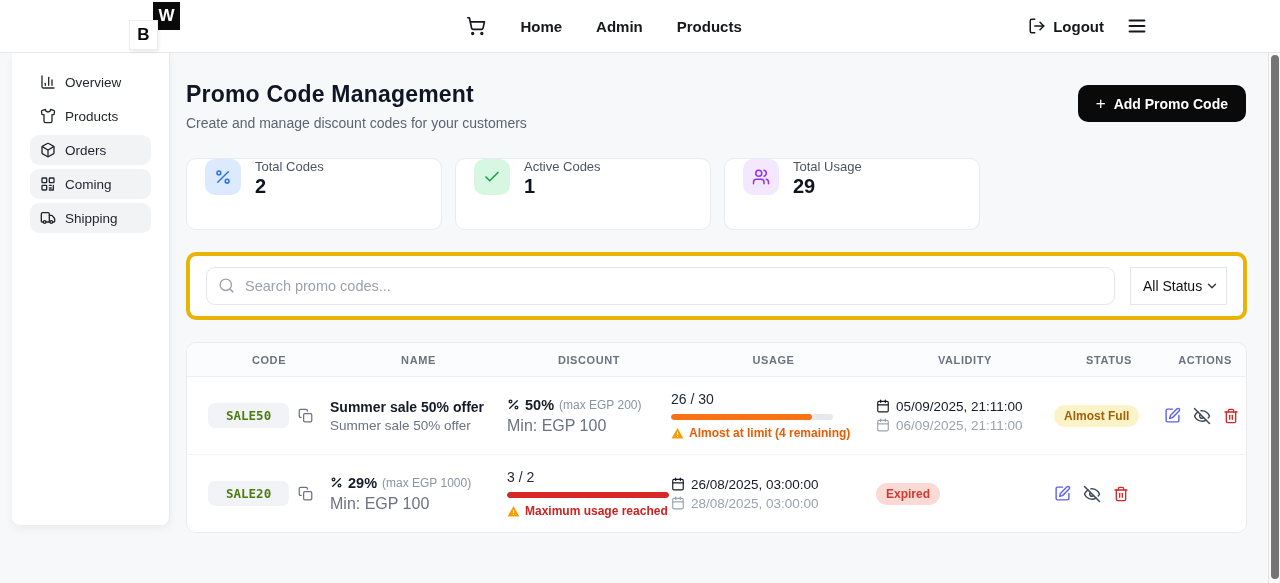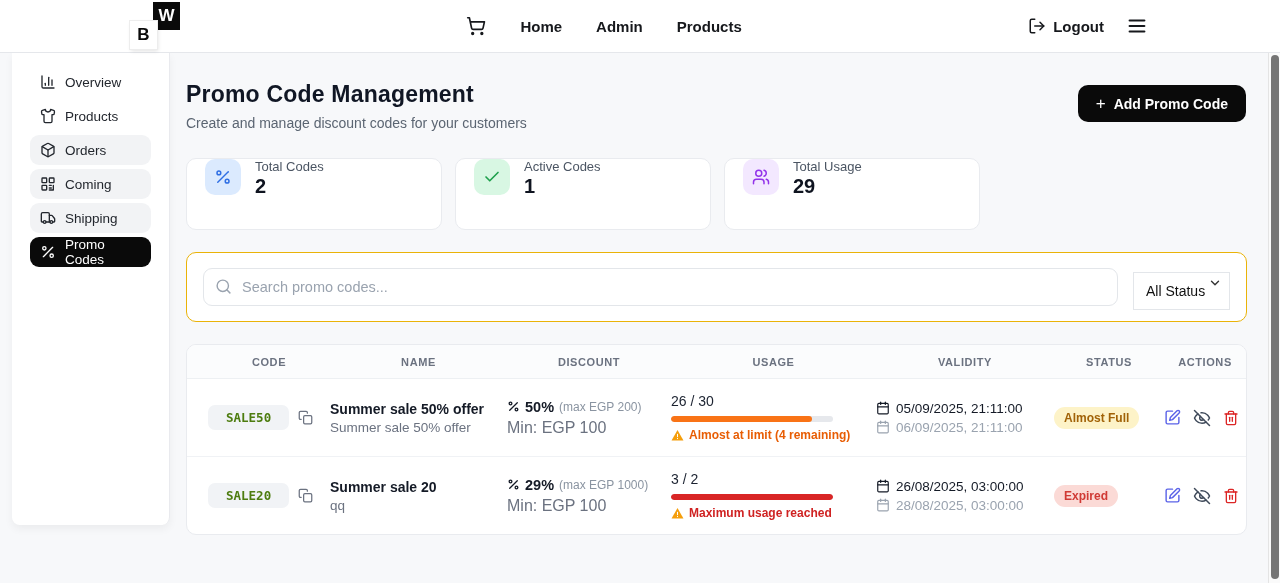--- a/index.html
+++ b/index.html
@@ -52,31 +52,31 @@
 
   
   .stats { display:flex; gap:13px; margin-top:27px; }
   .stat-card { width:256px; height:72px; background:#fff; border:1px solid #e9ebef; border-radius:10px;
                display:flex; align-items:flex-start; gap:14px; padding:0 18px; }
   .stat-icon { width:36px; height:36px; border-radius:10px; display:flex; align-items:center; justify-content:center; }
   .stat-label { font-size:13px; color:#4b5563; }
   .stat-value { font-size:20px; font-weight:800; color:#0f1420; margin-top:1px; }
 
   
-  .filter-card { margin-top:22px; width:1061px; background:#fff; border:1px solid #eab308;
+  .filter-card { margin-top:22px; width:1061px; background:#fff; border:4px solid #eab308;
                  border-radius:10px; padding:11px 16px; display:flex; gap:15px; align-items:center; }
   .search-wrap { position:relative; flex:1; }
   .search-wrap .mag { position:absolute; left:12px; top:10px; color:#9aa3af; }
   .search-input { width:100%; height:38px; border:1px solid #e3e6ea; border-radius:9px;
                   padding:0 12px 0 38px; font-family:inherit; font-size:14.5px; color:#111; outline:none; }
   .search-input::placeholder { color:#9aa3af; }
   .select-wrap { position:relative; }
   .status-select { appearance:none; -webkit-appearance:none; width:97px; height:38px;
                    border:1px solid #e3e6ea; border-radius:0; background:#fff; font-family:inherit;
-                   font-size:14px; color:#111; padding:0 24px 0 12px; cursor:pointer; outline:none;margin-top:8px; }
+                   font-size:14px; color:#111; padding:0 24px 0 12px; cursor:pointer; outline:none; }
   .select-wrap .chev { position:absolute; right:8px; top:12px; pointer-events:none; color:#333; }
 
   
   .table-card { margin-top:22px; width:1061px; background:#fff; border:1px solid #e9ebef;
                 border-radius:10px; overflow:hidden; }
   .t-head { display:grid; grid-template-columns:122px 177px 164px 205px 178px 110px 1fr;
             padding:0 0 0 21px; background:#fbfcfd; border-bottom:1px solid #edf0f3; height:34px; align-items:center;text-align:center; }
   .t-head span { font-size:11px; font-weight:700; letter-spacing:.6px; color:#6b7280; text-transform:uppercase; }
   .t-row { display:grid; grid-template-columns:122px 177px 164px 205px 178px 110px 1fr;
            padding:14px 0 14px 21px; align-items:center; }
@@ -213,30 +213,20 @@
       <svg width="16" height="16" viewBox="0 0 24 24" fill="none" stroke="currentColor" stroke-width="2" stroke-linecap="round" stroke-linejoin="round">
           <path d="M14 18V6a2 2 0 0 0-2-2H4a2 2 0 0 0-2 2v11a1 1 0 0 0 1 1h2"></path>
           <path d="M15 18H9"></path>
           <path d="M19 18h2a1 1 0 0 0 1-1v-3.65a1 1 0 0 0-.22-.62l-3.48-4.35A1 1 0 0 0 17.52 8H14"></path>
           <circle cx="17" cy="18" r="2"></circle>
           <circle cx="7" cy="18" r="2"></circle>
         </svg>
     </span>
     <span>Shipping</span>
   </div>
-  <div class="side-item active">
-    <span class="s-icon">
-      <svg width="16" height="16" viewBox="0 0 24 24" fill="none" stroke="currentColor" stroke-width="2" stroke-linecap="round" stroke-linejoin="round">
-          <line x1="19" y1="5" x2="5" y2="19"></line>
-          <circle cx="6.5" cy="6.5" r="2.5"></circle>
-          <circle cx="17.5" cy="17.5" r="2.5"></circle>
-        </svg>
-    </span>
-    <span>Promo Codes</span>
-  </div>
 </aside>
 
 <main class="main">
 
   <div class="page-head">
     <div>
       <h1 class="page-title">Promo Code Management</h1>
       <p class="page-subtitle">Create and manage discount codes for your customers</p>
     </div>
     <button class="add-btn">
@@ -431,24 +421,20 @@
         <button class="copy-btn">
           <span>
             <svg width="15" height="15" viewBox="0 0 24 24" fill="none" stroke="currentColor" stroke-width="2" stroke-linecap="round" stroke-linejoin="round">
                 <rect x="9" y="9" width="13" height="13" rx="2"></rect>
                 <path d="M5 15H4a2 2 0 0 1-2-2V4a2 2 0 0 1 2-2h9a2 2 0 0 1 2 2v1"></path>
               </svg>
           </span>
         </button>
       </div>
       <div>
-        <div class="name-main">Summer sale 20</div>
-        <div class="name-sub">qq</div>
-      </div>
-      <div>
         <div class="disc-line1">
           <span class="pct-ic">
             <svg width="13" height="13" viewBox="0 0 24 24" fill="none" stroke="currentColor" stroke-width="2.4" stroke-linecap="round" stroke-linejoin="round">
                 <line x1="19" y1="5" x2="5" y2="19"></line>
                 <circle cx="6.5" cy="6.5" r="2.5"></circle>
                 <circle cx="17.5" cy="17.5" r="2.5"></circle>
               </svg>
           </span>
           <span class="disc-pct">29%</span>
           <span class="disc-max">(max EGP 1000)</span>

